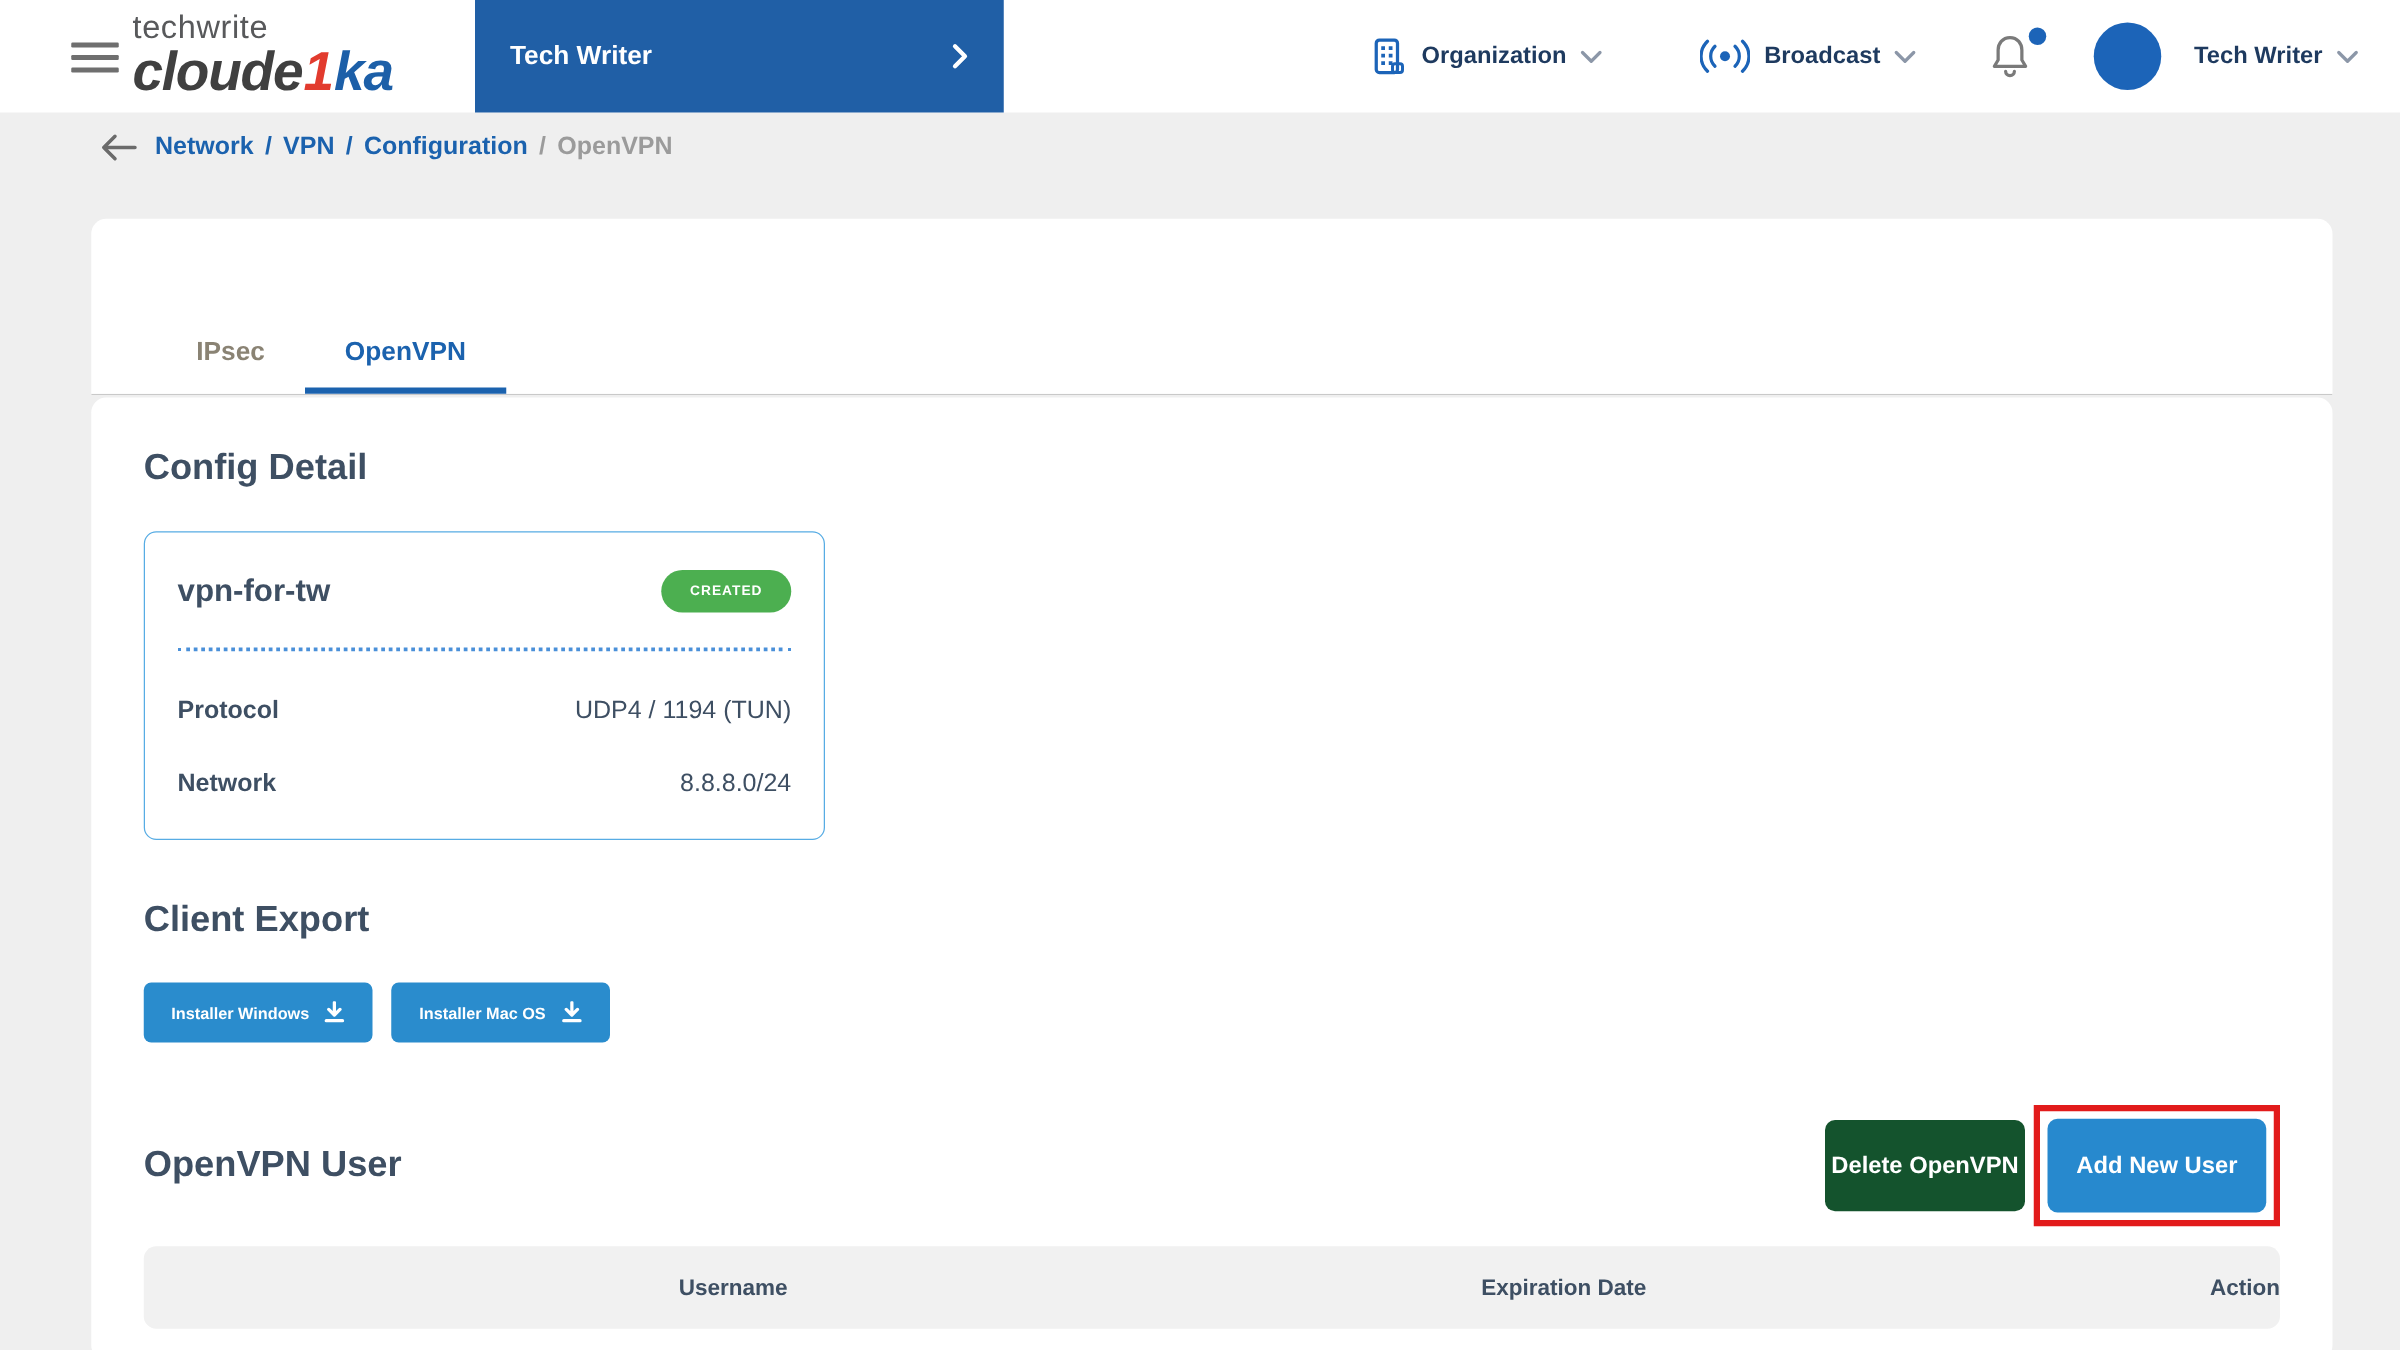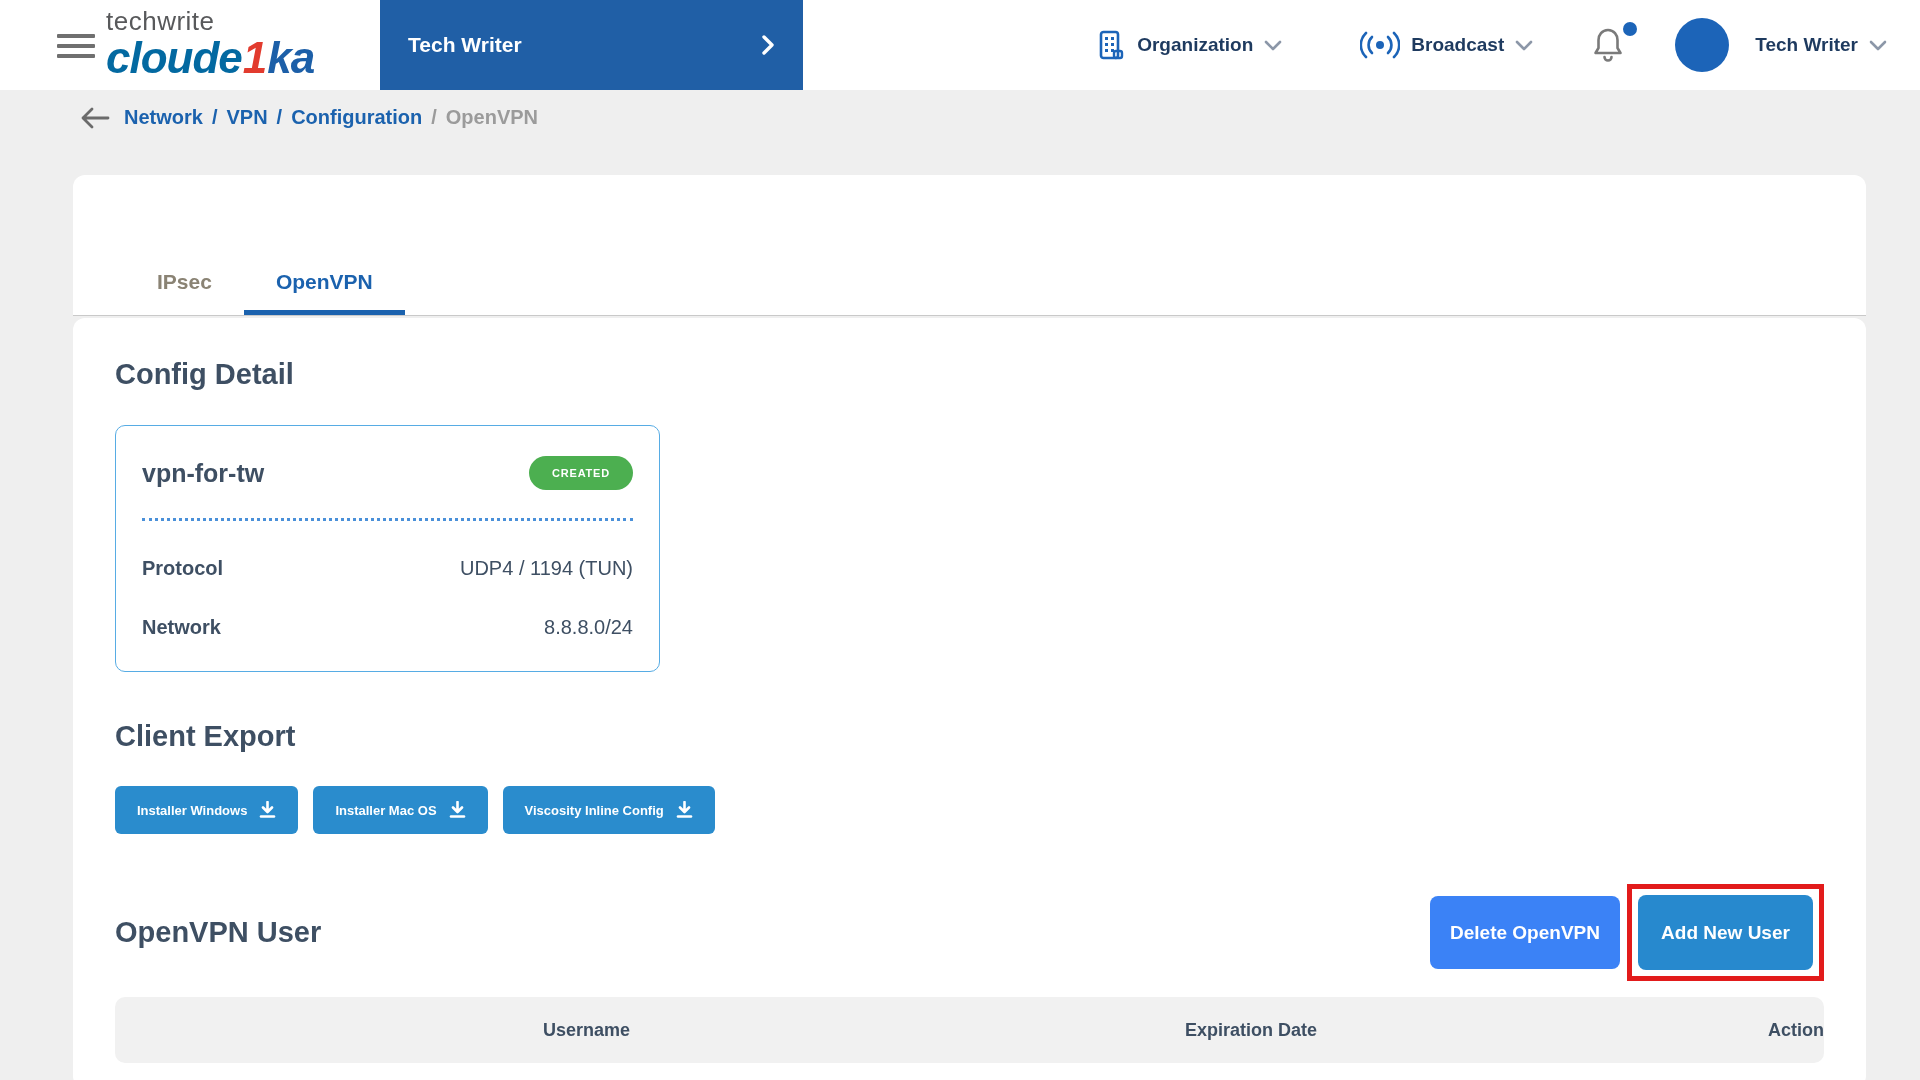--- a/index.html
+++ b/index.html
@@ -6,21 +6,21 @@
   html,body { width:1920px; height:1080px; overflow:hidden; }
   body { background:#efefef; font-family:"Liberation Sans", sans-serif; color:#3e4f63; }
 
   
   .header { position:relative; height:90px; background:#ffffff; }
   .hamburger { position:absolute; left:57px; top:34px; width:38px; height:24px; display:flex; flex-direction:column; justify-content:space-between; cursor:pointer; }
   .hamburger span { display:block; height:4px; background:#6f6f6f; border-radius:1px; }
   .logo { position:absolute; left:106px; top:8px; line-height:1; }
   .logo-top { font-size:26px; color:#58595b; letter-spacing:0.5px; }
   .logo-brand { font-size:44px; font-weight:800; font-style:italic; letter-spacing:-1px; margin-top:2px; }
-  .brand-pre { color:#0369a1; }
+  .brand-pre { color:#404040; }
   .brand-one { color:#e23b2e; padding:0 1px; }
   .brand-post { color:#1c5fa8; }
   .banner { position:absolute; left:380px; top:0; width:423px; height:90px; background:#205fa6; display:flex; align-items:center; justify-content:space-between; padding:0 28px; cursor:pointer; }
   .banner-label { color:#ffffff; font-size:21px; font-weight:bold; }
   .hnav { position:absolute; right:33px; top:0; height:90px; display:flex; align-items:center;text-align:right; }
   .hnav-item { display:flex; align-items:center; gap:11px; cursor:pointer; }
   .hnav-label { font-size:19px; font-weight:bold; color:#1e3a5f; }
   .org-item { margin-right:78px; }
   .broadcast-item { margin-right:58px; }
   .bell-wrap { position:relative; margin-right:50px; cursor:pointer; }
@@ -56,21 +56,21 @@
   .detail-row .lbl { font-weight:bold; }
   .detail-row .val { font-weight:normal; }
 
   
   .export-row { display:flex; gap:15px; margin-top:33px; }
   .export-btn { background:#2a8ccd; border:none; color:#ffffff; font-family:inherit; font-size:13px; font-weight:bold; padding:0 22px; height:48px; border-radius:6px; display:flex; align-items:center; gap:12px; cursor:pointer; }
 
   
   .user-head { display:flex; align-items:center; margin-top:50px; }
   .user-actions { margin-left:auto; display:flex; align-items:center; gap:7px; }
-  .delete-btn { background:#3b82f6; border:none; color:#ffffff; font-family:inherit; font-size:19px; font-weight:bold; width:190px; height:73px; border-radius:8px; cursor:pointer; }
+  .delete-btn { background:#14532d; border:none; color:#ffffff; font-family:inherit; font-size:19px; font-weight:bold; width:160px; height:73px; border-radius:8px; cursor:pointer; }
   .highlight-box { border:5px solid #e21b1b; padding:6px; }
   .add-btn { background:#2789ce; border:none; color:#ffffff; font-family:inherit; font-size:19px; font-weight:bold; width:175px; height:75px; border-radius:8px; cursor:pointer; }
 
   
   .user-table { margin-top:16px; }
   .thead { background:#f1f1f1; border-radius:10px; height:66px; display:grid; grid-template-columns:515px 687px 1fr; align-items:center; }
   .thead > div { padding-left:26px; font-size:18px; font-weight:bold; color:#3e4f63;text-align:right; }
   .trow { height:88px; display:grid; grid-template-columns:515px 687px 1fr; align-items:center; }
   .trow > div { padding-left:22px; font-size:19px; font-weight:bold; color:#3e4f63; }
   .more-link { color:#1b62ae; display:flex; align-items:center; gap:10px; cursor:pointer; width:max-content; }
@@ -221,29 +221,20 @@
       </button>
       <button class="export-btn">
         <span>Installer Mac OS</span>
         <span>
           <svg width="17" height="18" viewBox="0 0 17 18">
               <path d="M8.5 1 L8.5 10 M4 6.5 L8.5 11 L13 6.5" stroke="#ffffff" stroke-width="2.6" fill="none" stroke-linecap="round" stroke-linejoin="round"></path>
               <path d="M2 15.5 L15 15.5" stroke="#ffffff" stroke-width="2.6" stroke-linecap="round"></path>
             </svg>
         </span>
       </button>
-      <button class="export-btn">
-        <span>Viscosity Inline Config</span>
-        <span>
-          <svg width="17" height="18" viewBox="0 0 17 18">
-              <path d="M8.5 1 L8.5 10 M4 6.5 L8.5 11 L13 6.5" stroke="#ffffff" stroke-width="2.6" fill="none" stroke-linecap="round" stroke-linejoin="round"></path>
-              <path d="M2 15.5 L15 15.5" stroke="#ffffff" stroke-width="2.6" stroke-linecap="round"></path>
-            </svg>
-        </span>
-      </button>
     </div>
 
     <div class="user-head">
       <h2 class="section-title">OpenVPN User</h2>
       <div class="user-actions">
         <button class="delete-btn">Delete OpenVPN</button>
         <span class="highlight-box">
           <button class="add-btn">Add New User</button>
         </span>
       </div>

